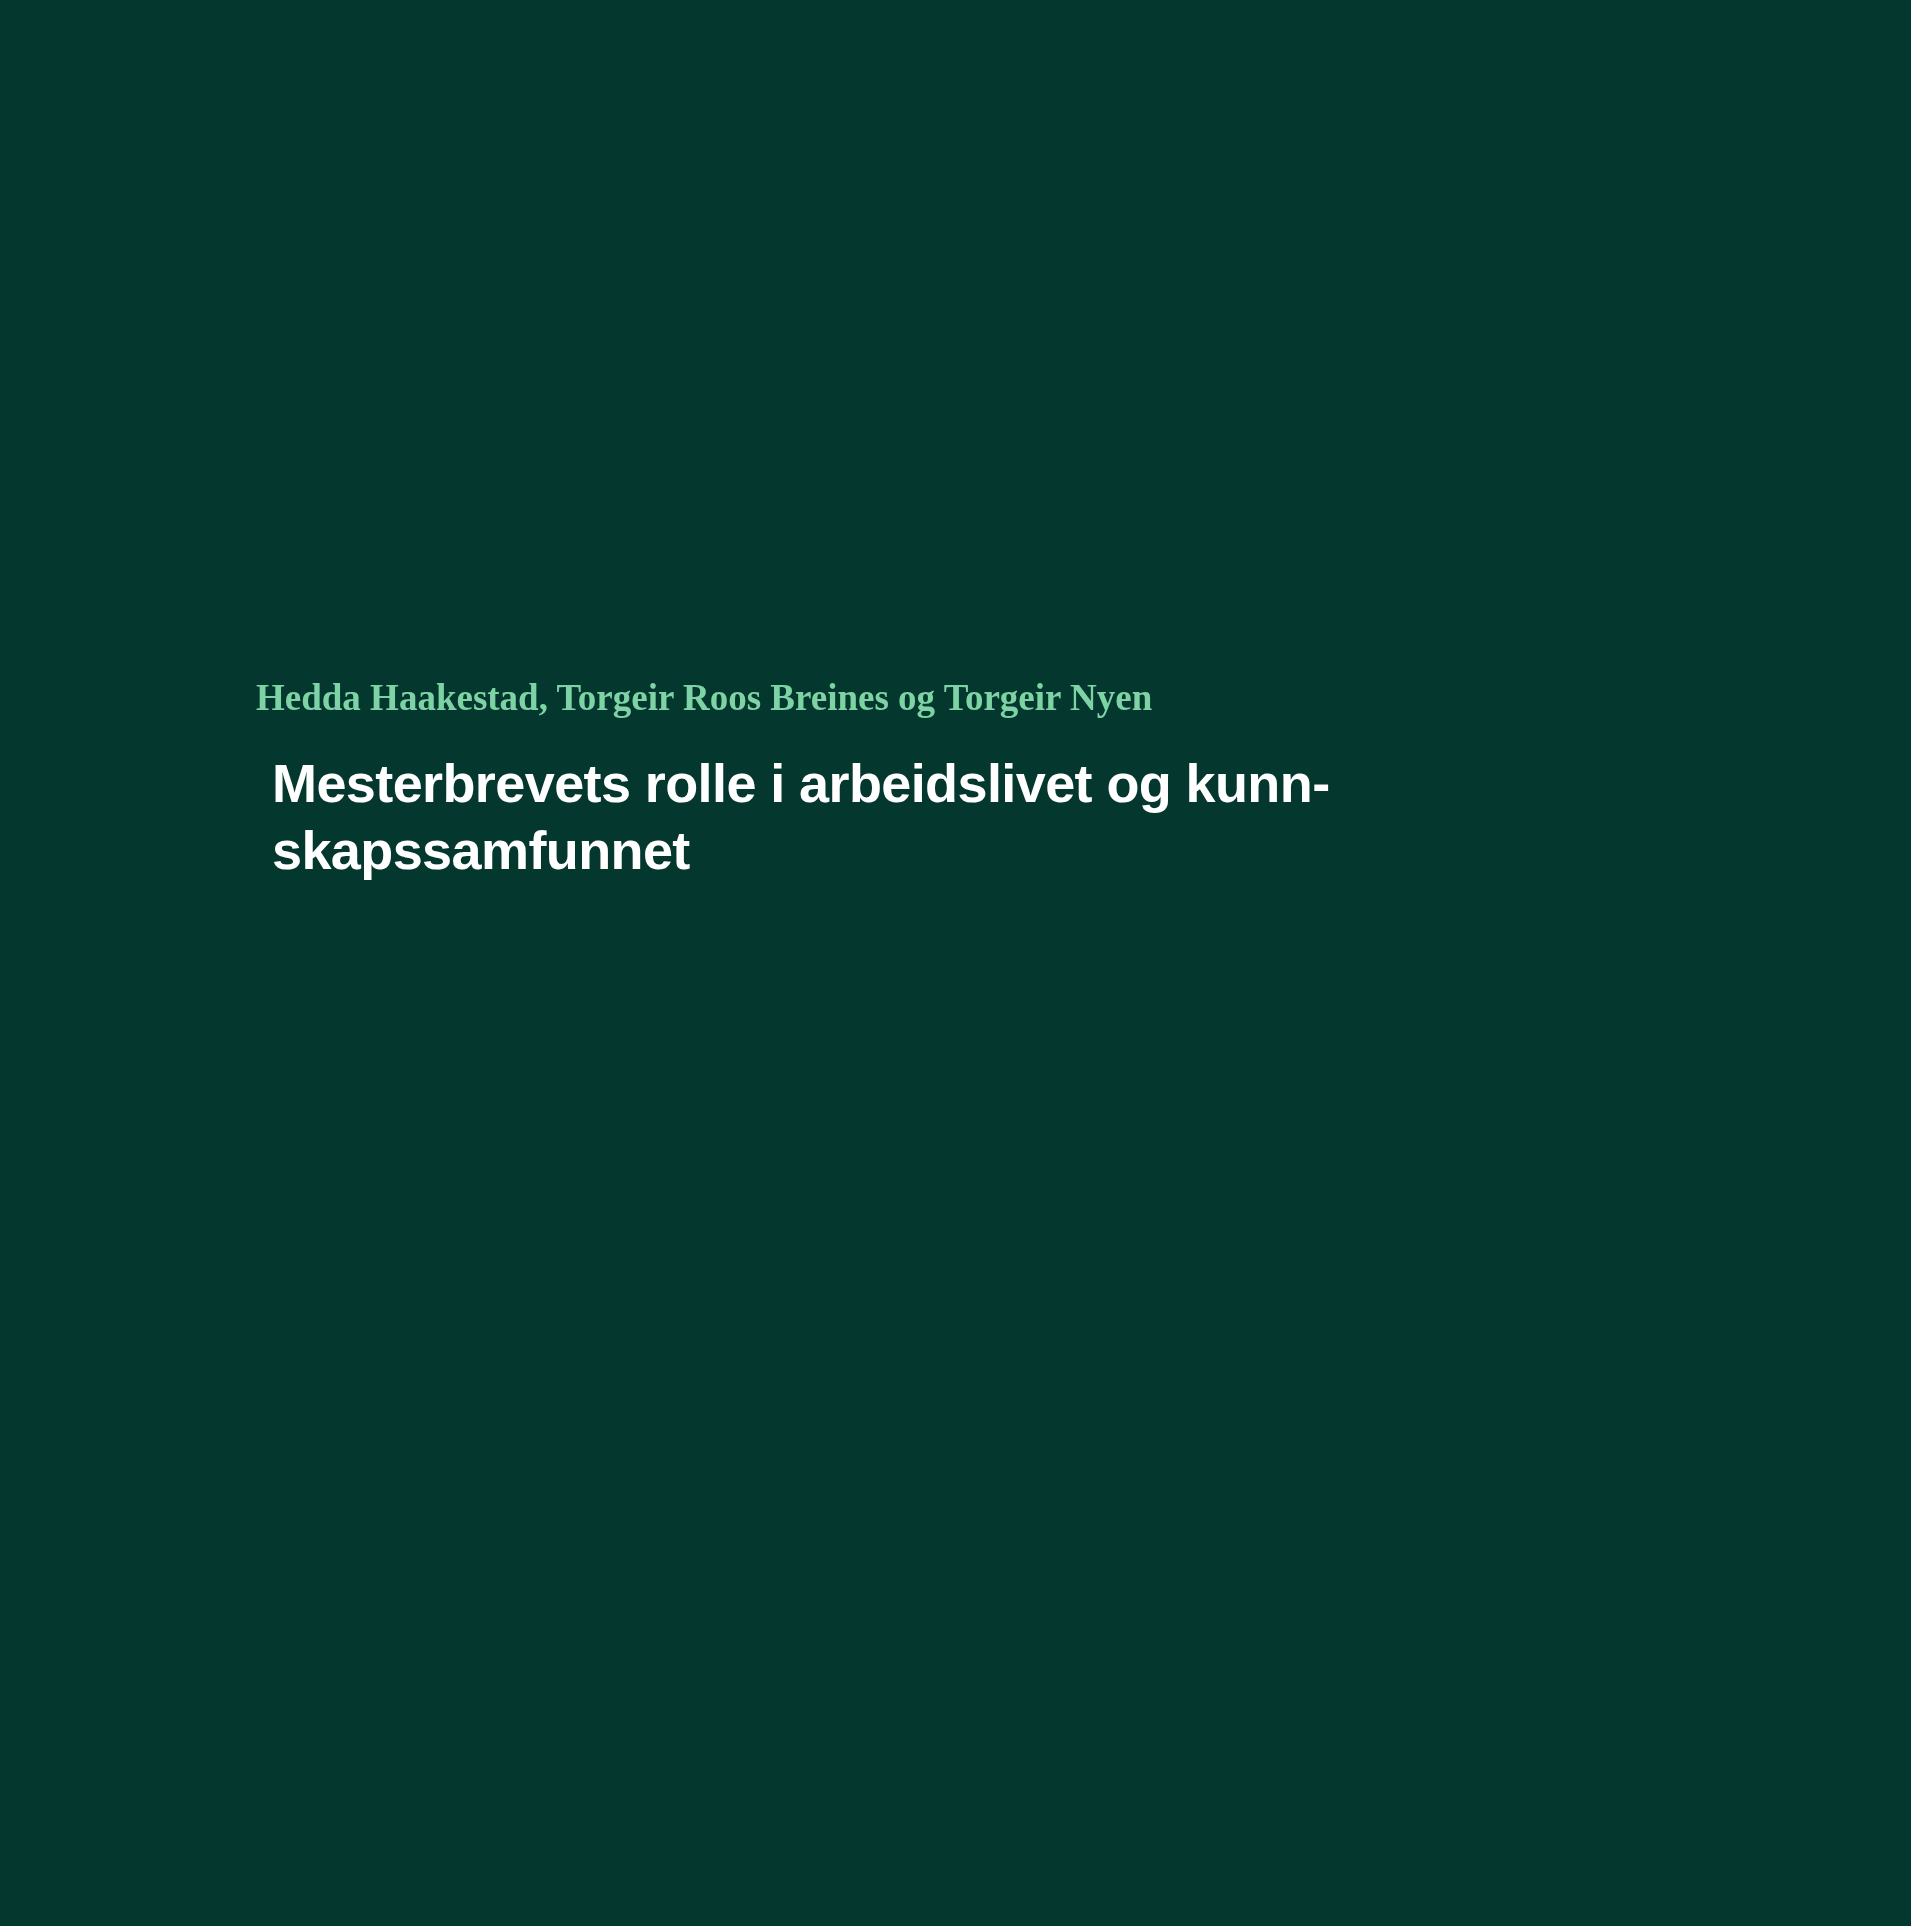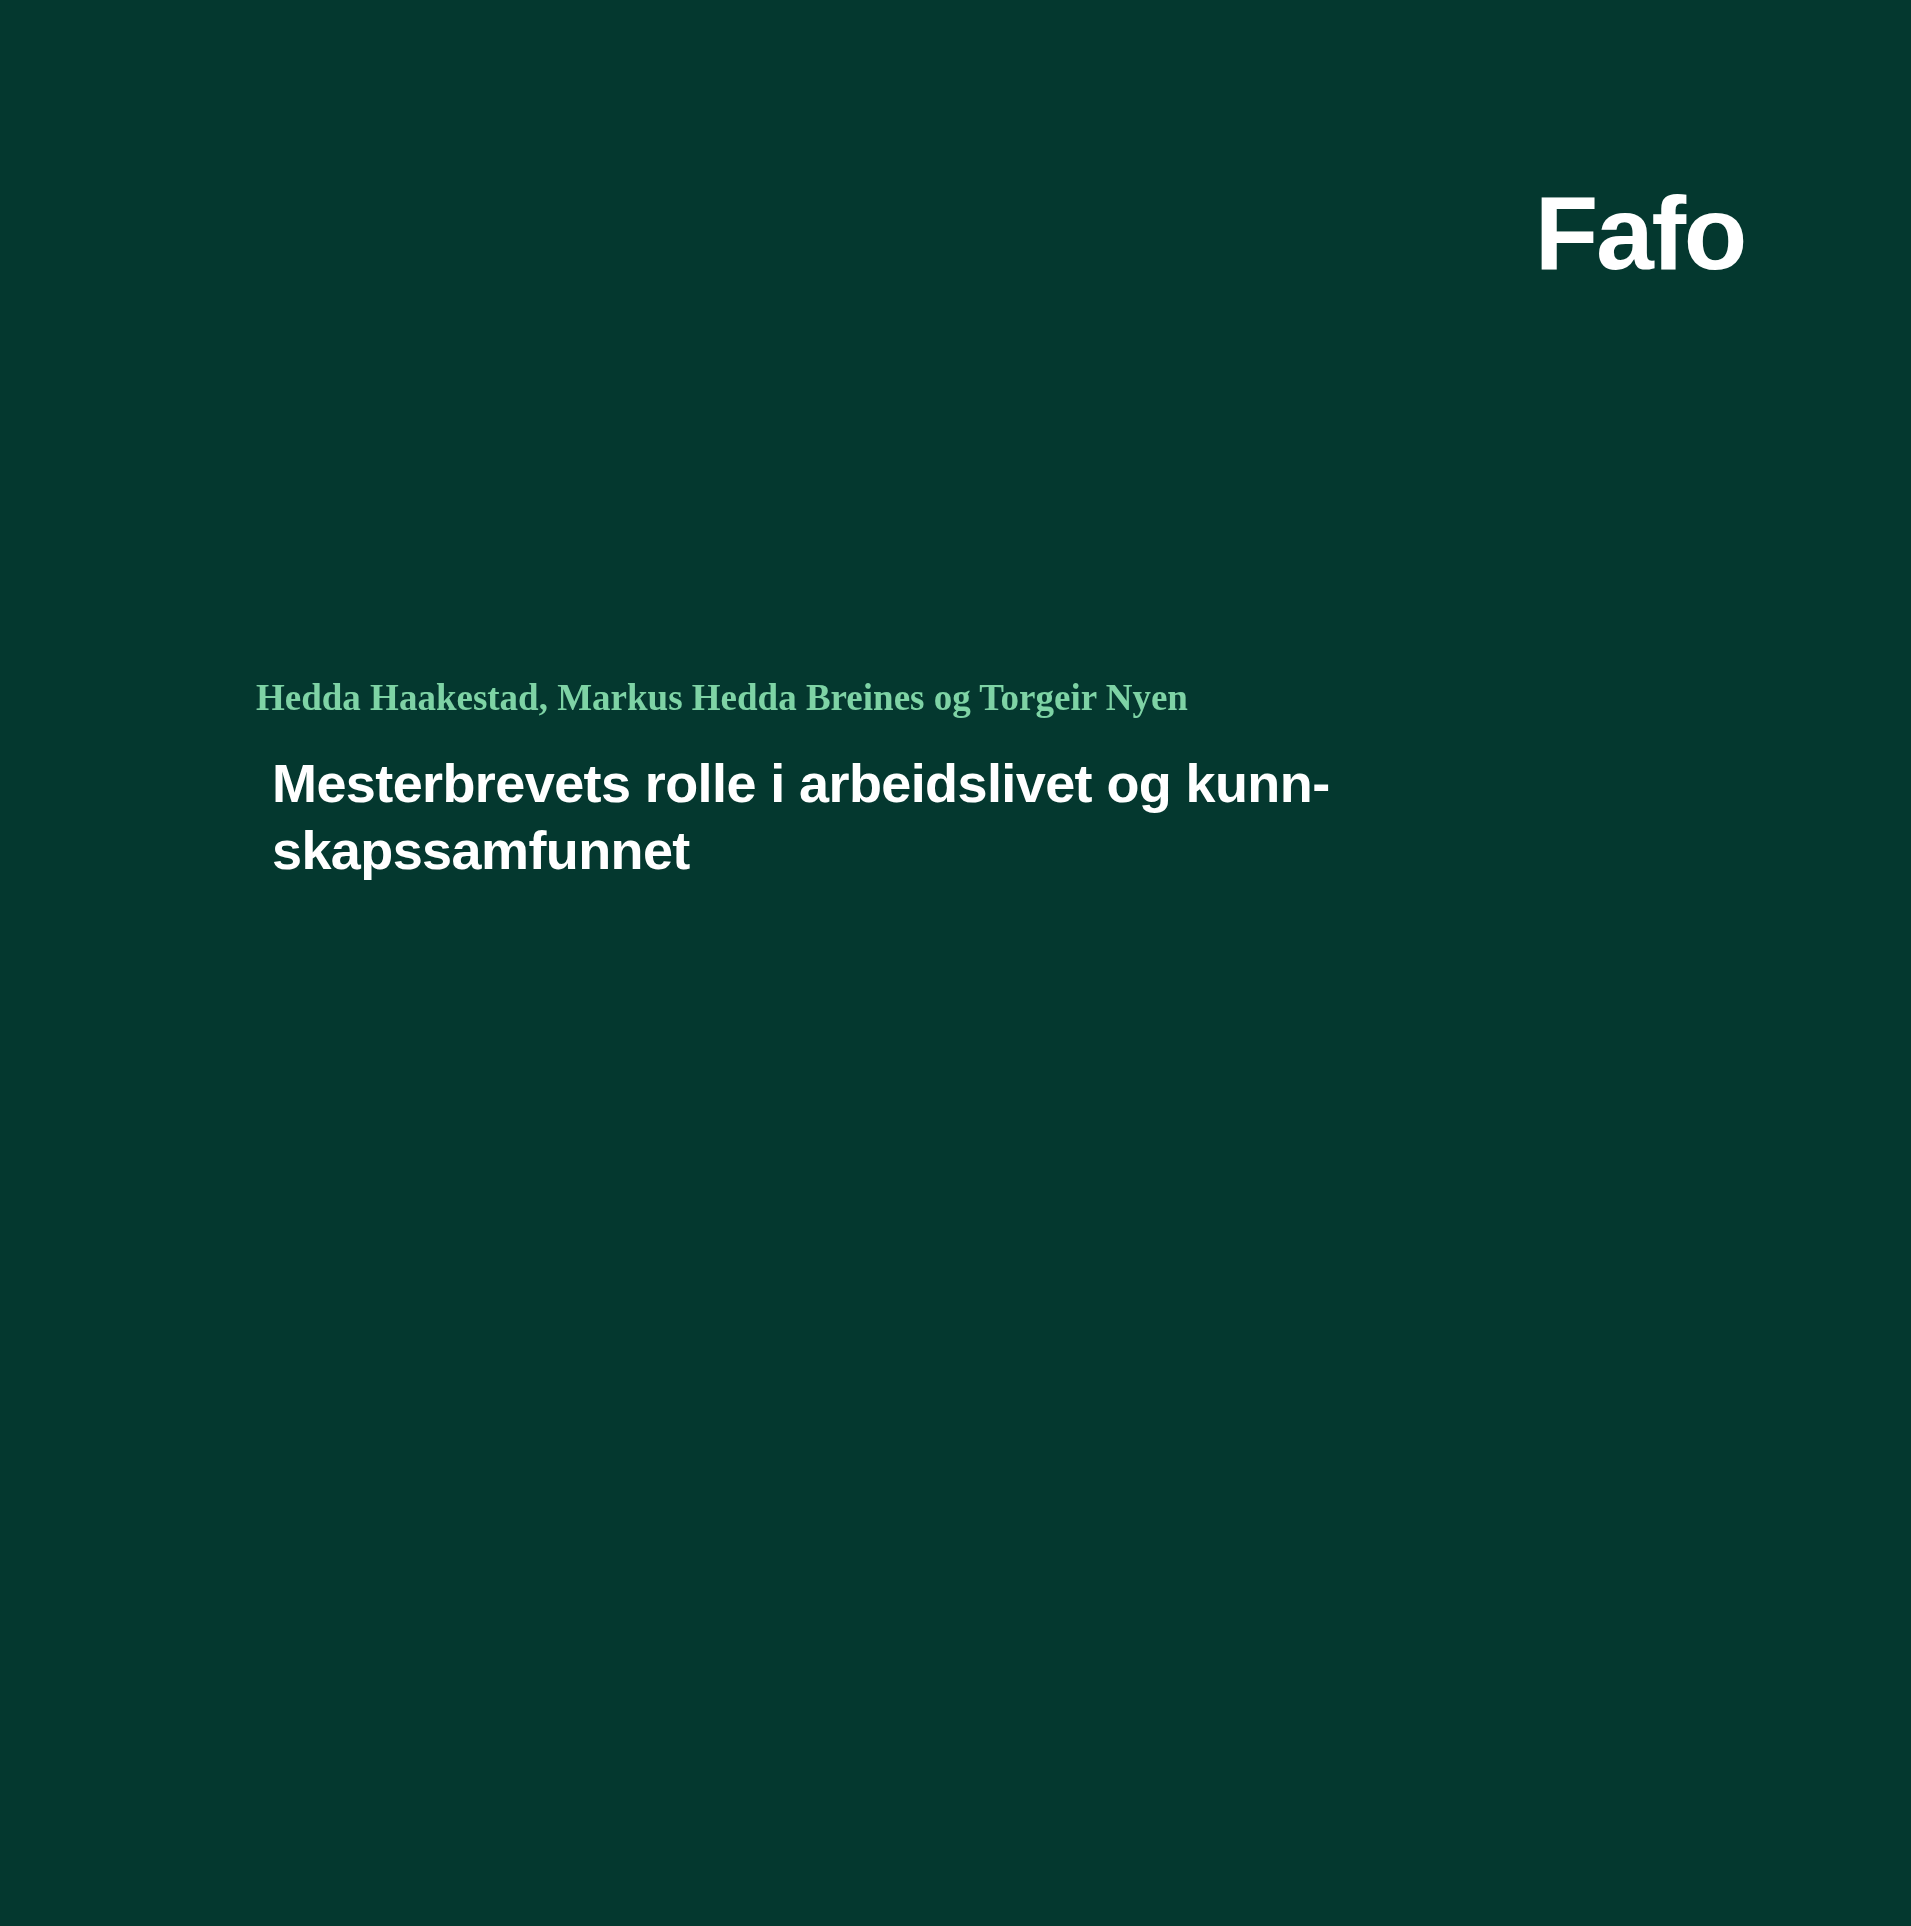--- a/index.html
+++ b/index.html
@@ -54,21 +54,20 @@
     margin: 16px;
     letter-spacing: -0.6px;
     max-width: 1206px;
   }
 </style>
 </head>
 <body>
 
 <div class="page">
 
-  <div class="logo">Fafo</div>
 
   <div class="textblock">
-    <p class="authors">Hedda Haakestad, Markus Hedda Breines og Torgeir Nyen</p>
+    <p class="authors">Hedda Haakestad, Torgeir Roos Breines og Torgeir Nyen</p>
     <h1 class="title">Mesterbrevets rolle i arbeidslivet og kunn-skapssamfunnet</h1>
   </div>
 
 </div>
 
 
 </body></html>

